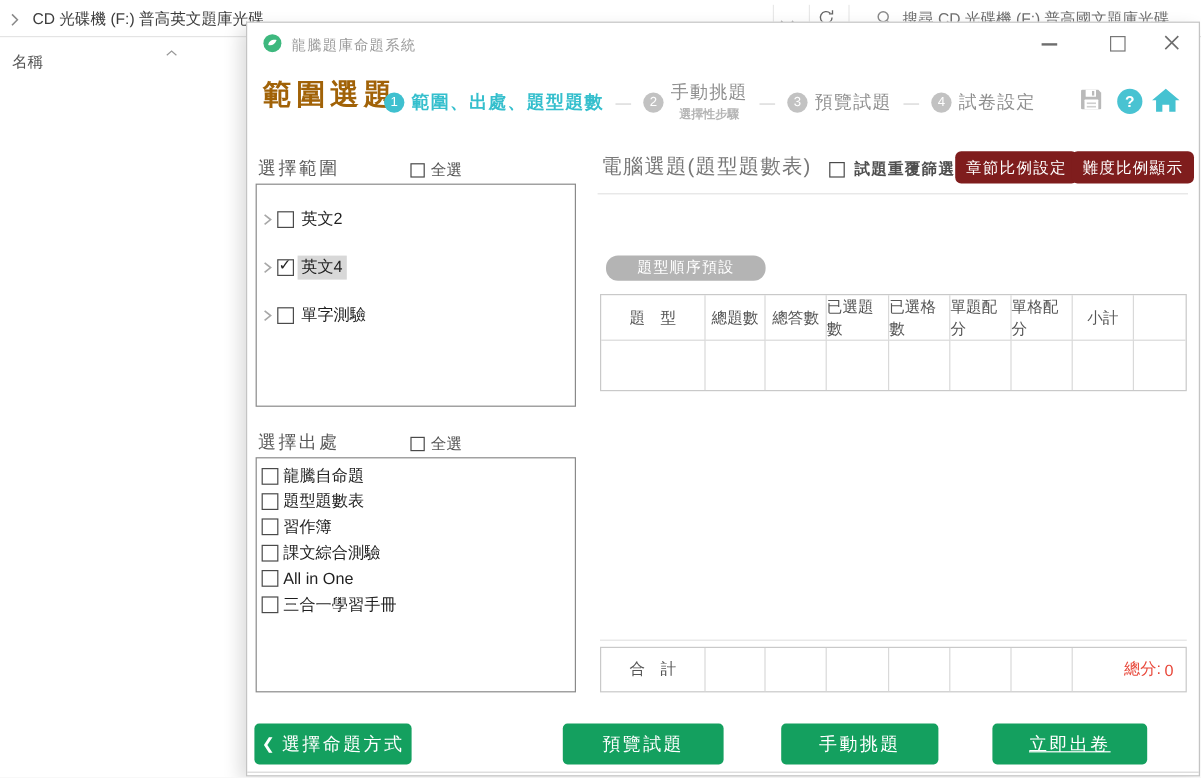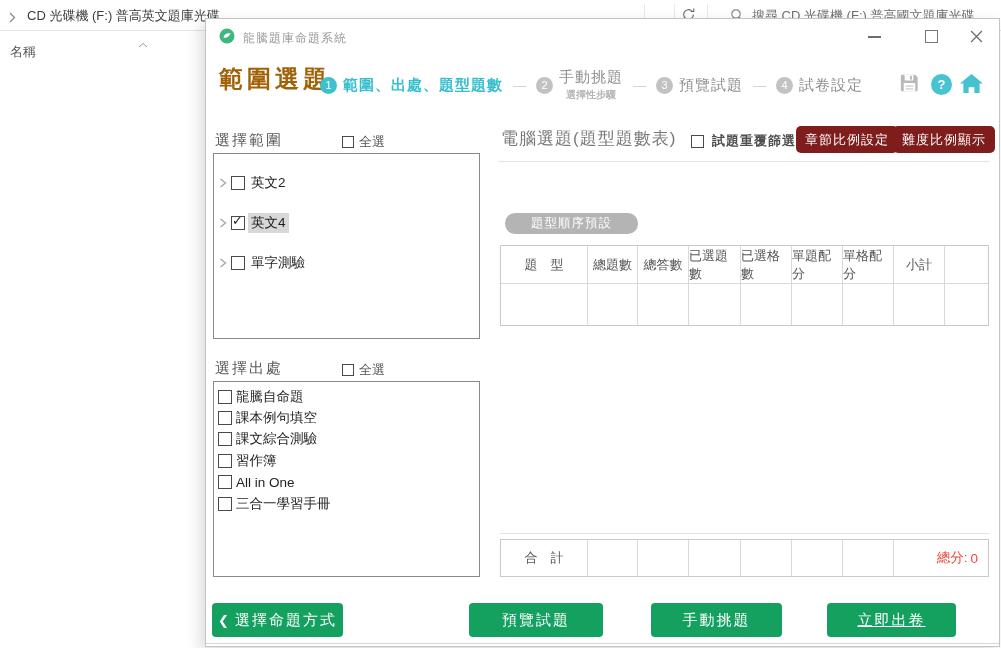--- a/index.html
+++ b/index.html
@@ -240,29 +240,29 @@
       <span class="cb"></span>
       <span class="selall-label">全選</span>
     </div>
     <div class="panel-box" style="left:7px; top:362px; width:267px; height:196px; padding-top:4px;">
       <div class="src-row">
           <span class="cb big"></span>
           <span class="src-label">龍騰自命題</span>
         </div>
       <div class="src-row">
           <span class="cb big"></span>
-          <span class="src-label">課本例句填空</span>
+          <span class="src-label">題型題數表</span>
+        </div>
+      <div class="src-row">
+          <span class="cb big"></span>
+          <span class="src-label">習作簿</span>
         </div>
       <div class="src-row">
           <span class="cb big"></span>
           <span class="src-label">課文綜合測驗</span>
-        </div>
-      <div class="src-row">
-          <span class="cb big"></span>
-          <span class="src-label">習作簿</span>
         </div>
       <div class="src-row">
           <span class="cb big"></span>
           <span class="src-label">All in One</span>
         </div>
       <div class="src-row">
           <span class="cb big"></span>
           <span class="src-label">三合一學習手冊</span>
         </div>
     </div>

